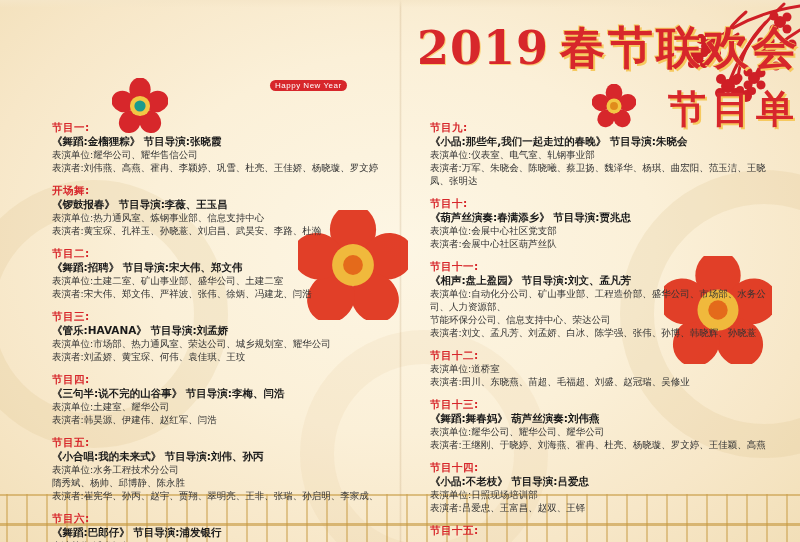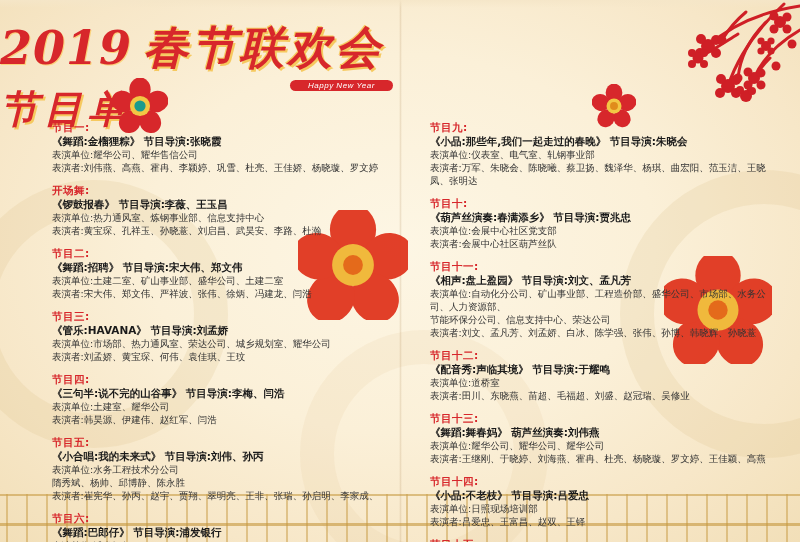--- a/index.html
+++ b/index.html
@@ -44,21 +44,21 @@
   #botband{
     position:absolute;left:0;bottom:16px;width:800px;height:3px;
     background:rgba(196,150,60,0.6);z-index:3;
   }
   #topedge{
     position:absolute;left:0;top:0;width:800px;height:8px;z-index:3;
     background:linear-gradient(to bottom, rgba(245,230,200,.9), rgba(245,230,200,0));
   }
 
   
-  #header{position:absolute;left:0;top:18px;width:800px;height:110px;z-index:6;text-align:left;font-style:italic;}
+  #header{position:absolute;left:0;top:18px;width:800px;height:110px;z-index:6;text-align:right;}
   #titleline{
     display:inline-block;white-space:nowrap;
   }
   #year{
     display:inline-block;vertical-align:middle;position:relative;
     font-family:"DejaVu Serif","Liberation Serif",serif;
     font-size:46px;font-weight:bold;color:#d7272b;letter-spacing:1px;
     text-shadow:1px 1px 0 #fbd27a;
   }
   #maintitle{
@@ -68,22 +68,22 @@
     text-shadow:2px 2px 0 #f6c95f, -1px -1px 0 #f6c95f;
     margin-left:6px;
   }
   #subtitle{
     margin-top:6px;
     font-family:"DejaVu Serif","Liberation Serif",serif;
     font-size:38px;font-weight:bold;color:#d7272b;letter-spacing:6px;
     text-shadow:2px 2px 0 #f6c95f;
   }
   #hny{
-    position:absolute;left:290px;top:62px;font-size:8px;color:#fff;
-    background:#d7272b;padding:1px 18px;border-radius:7px;letter-spacing:.5px;
+    position:absolute;left:270px;top:62px;font-size:8px;color:#fff;
+    background:#d7272b;padding:1px 5px;border-radius:7px;letter-spacing:.5px;
     font-family:"Liberation Sans",sans-serif;
   }
 
   
   .blossom{position:absolute;z-index:7;}
 
   
   #branch{position:absolute;right:0;top:0;width:230px;height:130px;z-index:5;}
 
   
@@ -295,21 +295,20 @@
     <div class="item">
       <div class="num">节目十一:</div>
       <div class="name">《相声:盘上盈园》 节目导演:刘文、孟凡芳</div>
       <div class="meta">表演单位:自动化分公司、矿山事业部、工程造价部、盛华公司、市场部、水务公司、人力资源部、</div>
       <div class="meta">节能环保分公司、信息支持中心、荣达公司</div>
       <div class="meta">表演者:刘文、孟凡芳、刘孟娇、白冰、陈学强、张伟、孙博、韩晓辉、孙晓薏</div>
     </div>
 
     <div class="item">
       <div class="num">节目十二:</div>
-      <div class="name">《配音秀:声临其境》 节目导演:于耀鸣</div>
       <div class="meta">表演单位:道桥室</div>
       <div class="meta">表演者:田川、东晓燕、苗超、毛福超、刘盛、赵冠瑞、吴修业</div>
     </div>
 
     <div class="item">
       <div class="num">节目十三:</div>
       <div class="name">《舞蹈:舞春妈》 葫芦丝演奏:刘伟燕</div>
       <div class="meta">表演单位:耀华公司、耀华公司、耀华公司</div>
       <div class="meta">表演者:王继刚、于晓婷、刘海燕、霍冉、杜亮、杨晓璇、罗文婷、王佳颖、高燕</div>
     </div>

